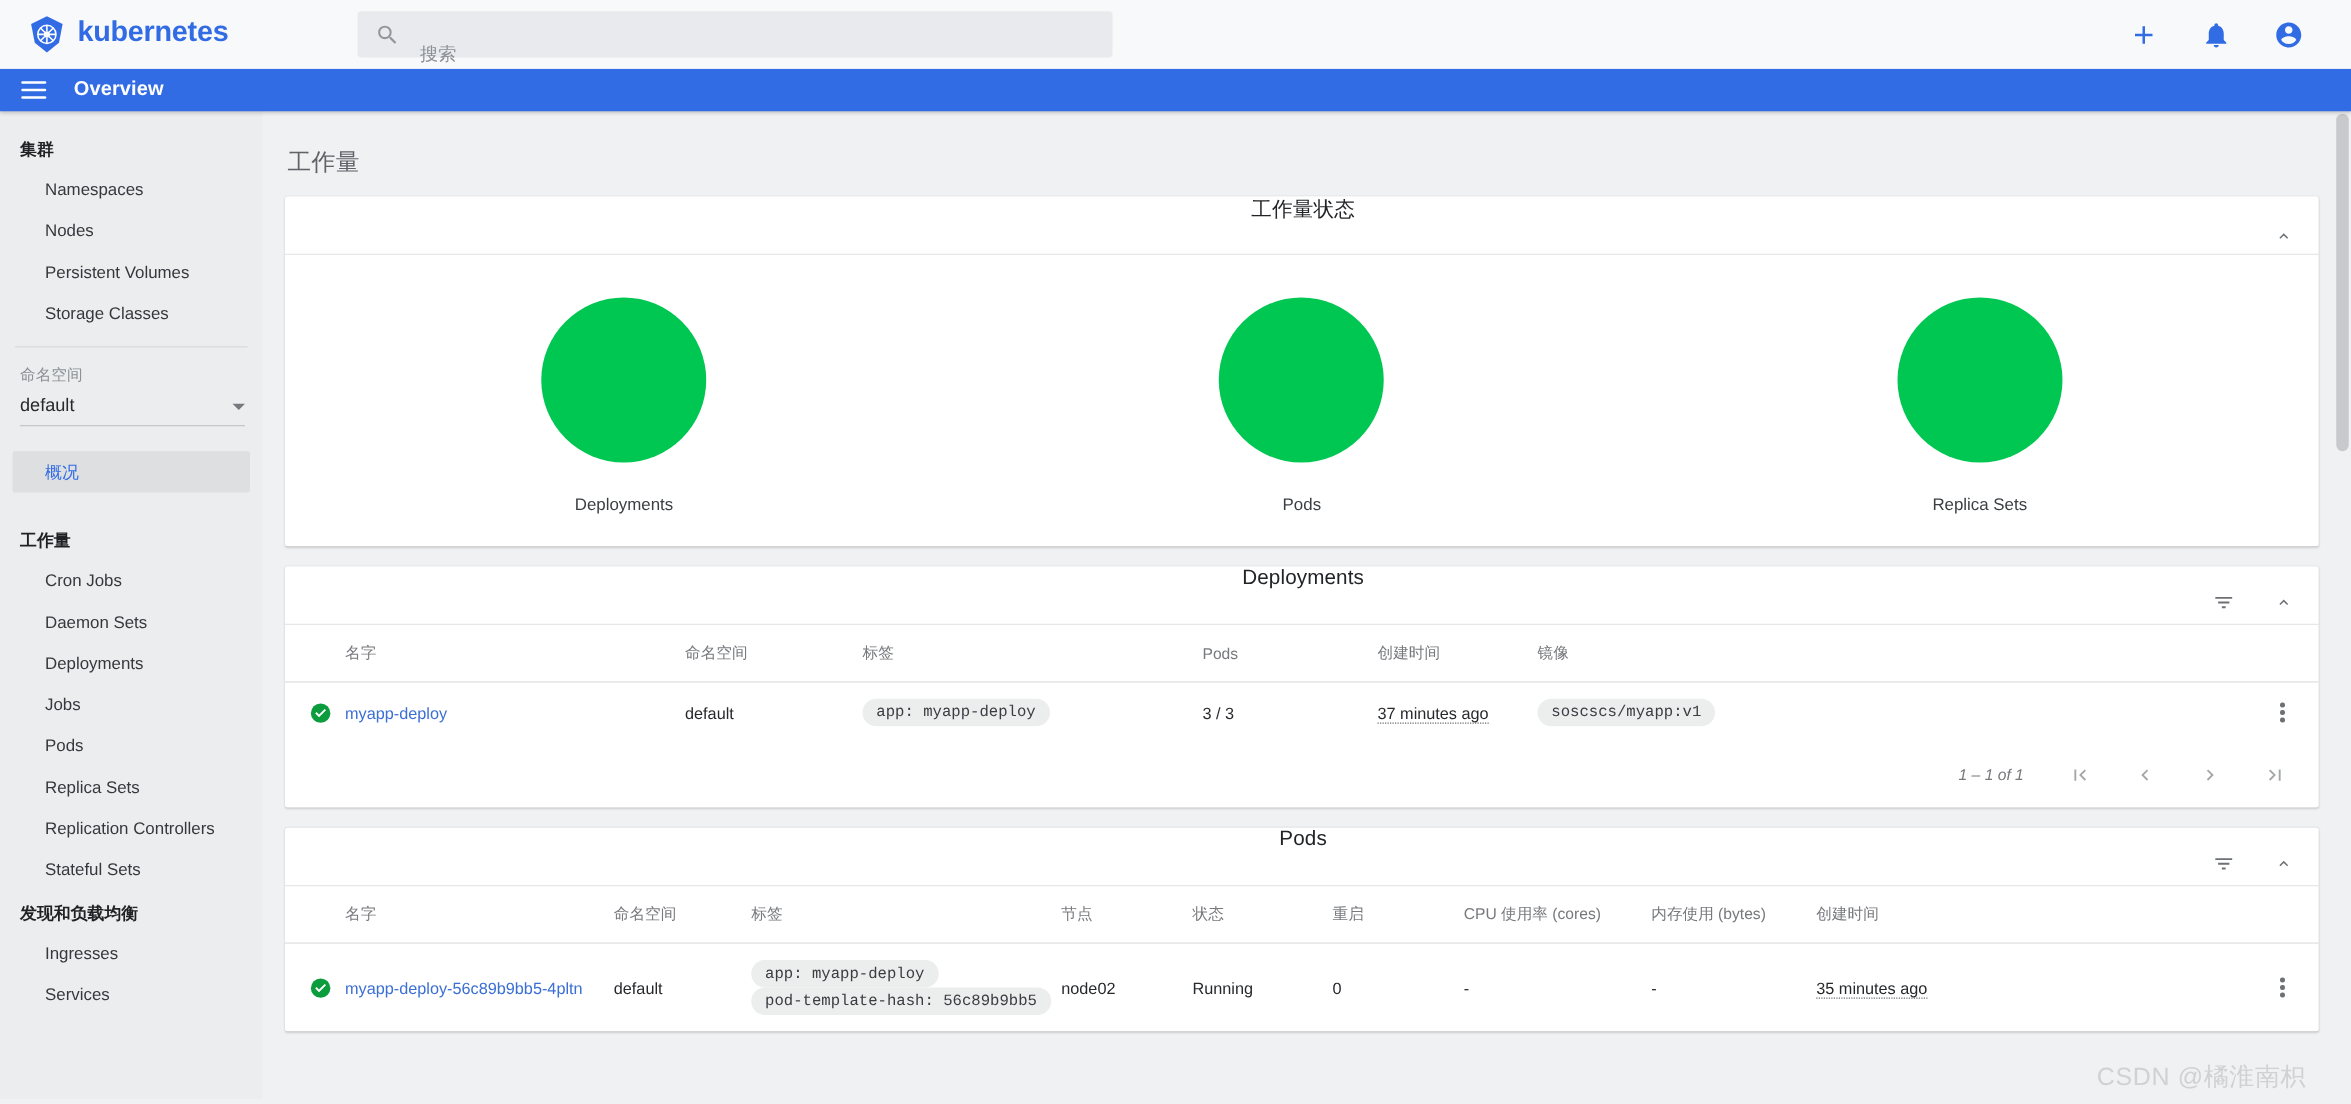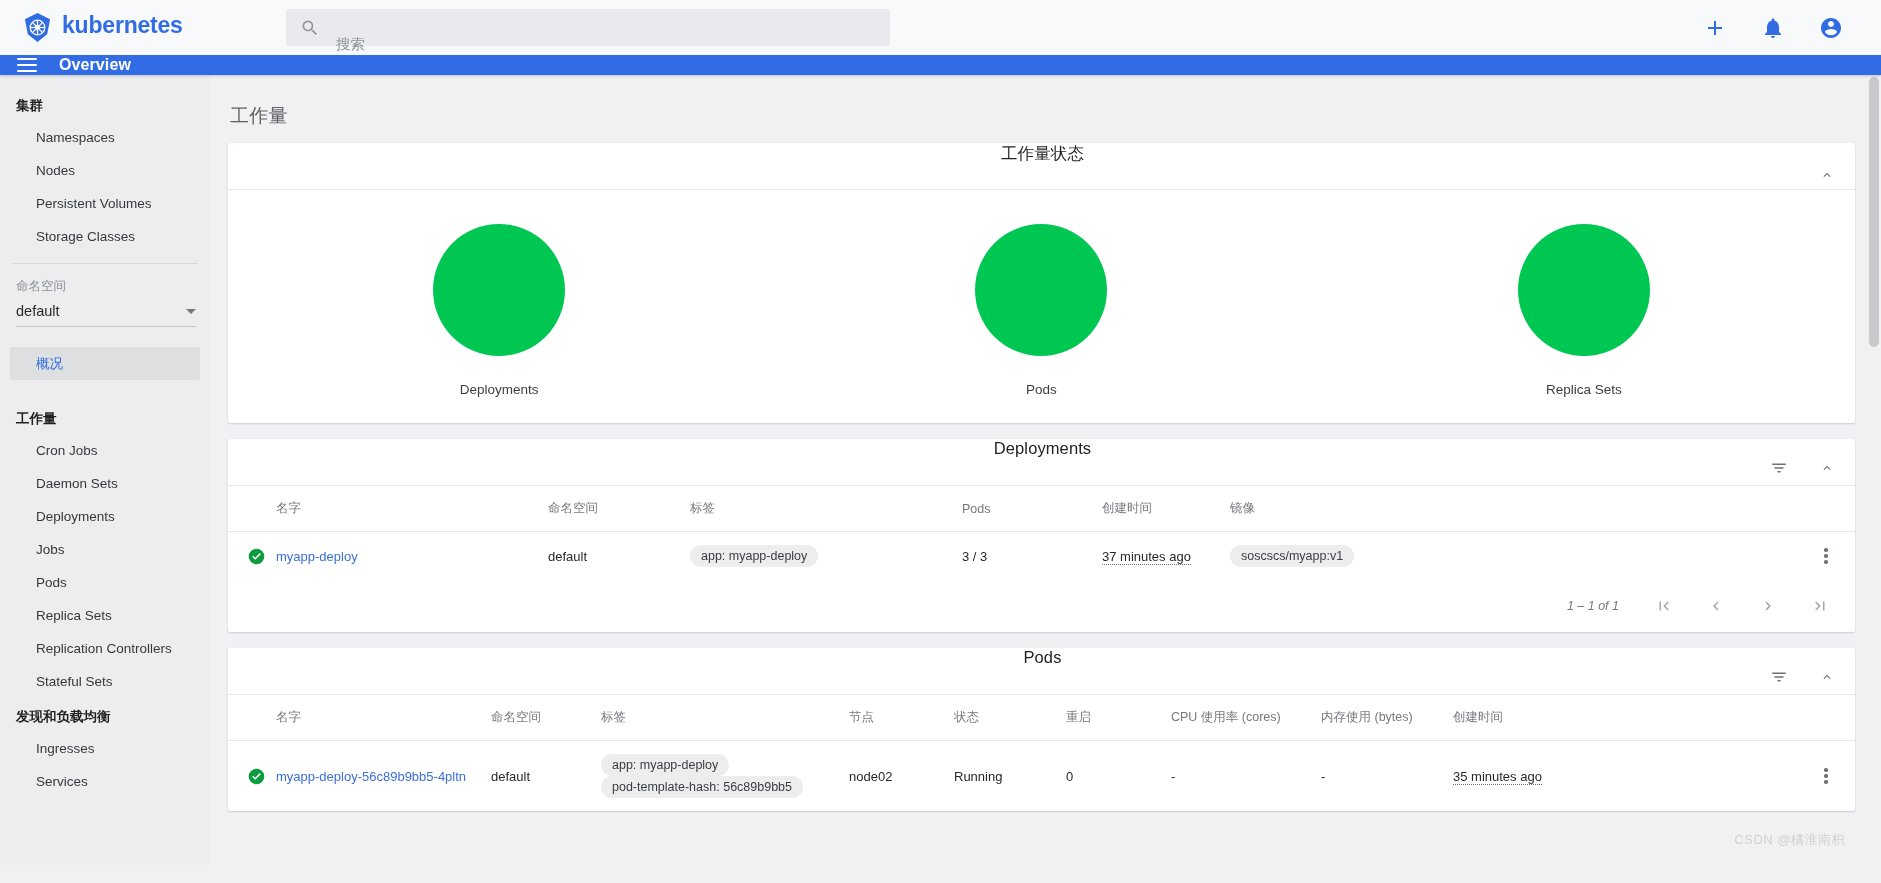--- a/index.html
+++ b/index.html
@@ -44,21 +44,21 @@
     border: none; outline: none; background: transparent;
     font-family: inherit; font-size: 14.5px; color: #3c4043;
     margin-left: 16px; width: 100%; height: 100%; margin-top: 32px;
   }
   .search-input::placeholder { color: #8a8f95; }
   .top-actions { margin-left: auto; display: flex; align-items: center; gap: 34px; padding-right: 14px; }
   .top-icon { width: 24px; height: 24px; cursor: pointer; fill: #326ce5; }
 
   
   .toolbar {
-    height: 20px;
+    height: 34px;
     background: #326ce5;
     display: flex;
     align-items: center;
     padding-left: 17px;
     gap: 22px;
     box-shadow: 0 1px 3px rgba(0,0,0,.2);
     position: relative;
     z-index: 4;
   }
   .hamburger { width: 20px; cursor: pointer; display: flex; flex-direction: column; gap: 4px; }
@@ -164,20 +164,21 @@
   .ok-icon { width: 17px; height: 17px; display: block; }
   .link { color: #3b6fd4; cursor: pointer; }
   .chip {
     display: inline-block;
     background: #eceded;
     border-radius: 13px;
     padding: 4px 11px;
     font-size: 12.5px;
     color: #3a3d41;
     white-space: nowrap;
+    font-family: Liberation Mono, monospace;
   }
   .dotted { border-bottom: 1px dotted #6d7074; cursor: help; }
   .kebab { cursor: pointer; display: flex; flex-direction: column; gap: 2.5px; align-items: center; }
   .kebab i { width: 3.5px; height: 3.5px; border-radius: 50%; background: #6d7074; display: block; }
   .paginator {
     display: flex; align-items: center; justify-content: flex-end;
     gap: 30px; padding: 14px 24px 14px 0; height: 52px; font-style: italic;
   }
   .pg-label { font-size: 12.5px; color: #77797d; margin-right: 4px; }
   .pg-btn { cursor: pointer; width: 22px; height: 22px; display: flex; align-items: center; justify-content: center; }
@@ -194,22 +195,22 @@
   .vscroll .thumb {
     position: absolute; top: 2px; left: 2px;
     width: 10px; height: 270px;
     background: #c7c9cc;
     border-radius: 5px;
   }
 
   
   .watermark {
     position: absolute;
-    right: 36px; bottom: 16px;
-    font-size: 13px;
+    right: 36px; bottom: 4px;
+    font-size: 20px;
     color: #cfd1d3;
     pointer-events: none;
     letter-spacing: .5px;
   }
 </style>
 </head>
 <body>
 
 <div class="topbar">
   <div class="brand">

